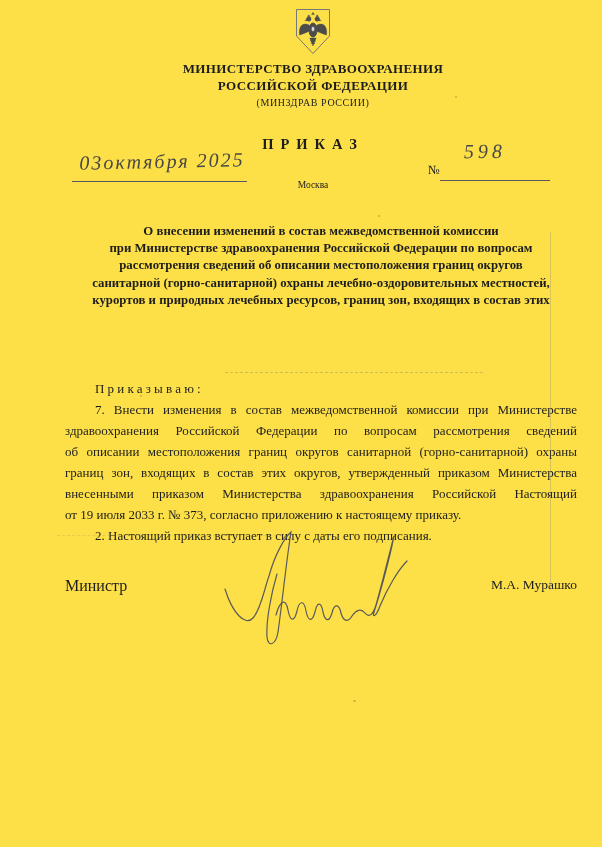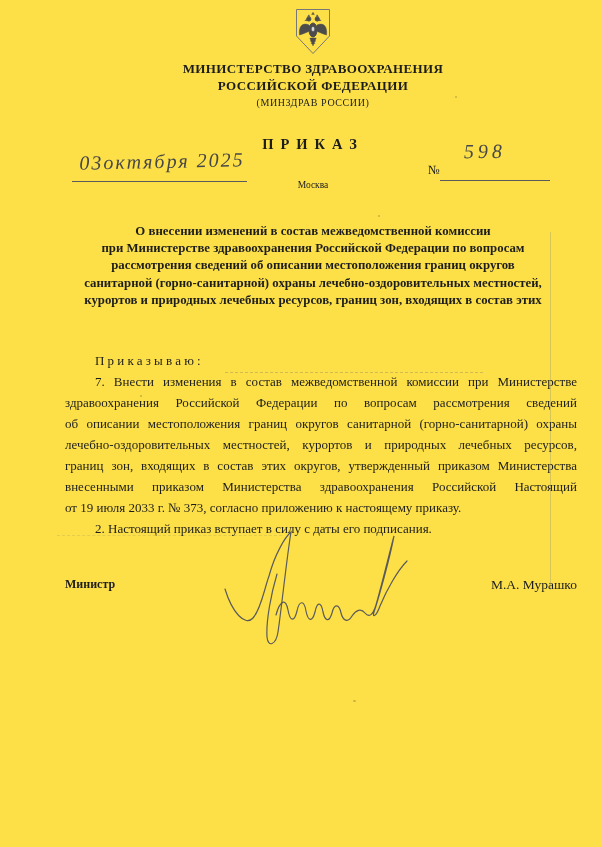--- a/index.html
+++ b/index.html
@@ -30,34 +30,34 @@
   .date-hand {
     position:absolute; left:76px; top:150px; width:172px; text-align:center;
     transform: rotate(-1.2deg);
   }
   .date-line { position:absolute; left:72px; top:181px; width:175px; border-top:1px solid #5a5a5a; }
   .num-label { position:absolute; left:428px; top:163px; font-size:12.5px; }
   .num-hand { position:absolute; left:449px; top:140px; letter-spacing:4px; transform: rotate(-1deg); margin-left: 15px; }
   .num-line { position:absolute; left:440px; top:180px; width:110px; border-top:1px solid #5a5a5a; }
   .city { position:absolute; left:12px; top:180px; width:602px; text-align:center; font-size:9.5px; }
   
-  .title { position:absolute; left:33px; top:223px; width:560px; }
+  .title { position:absolute; left:41px; top:223px; width:560px; }
   .title .tline {
     text-align:center; font-weight:bold; font-size:12.8px; line-height:17.2px;
     white-space:nowrap;
   }
   
-  .body-block { position:absolute; left:65px; top:350px; width:512px; font-size:13px; line-height:21px; }
+  .body-block { position:absolute; left:65px; top:378px; width:512px; font-size:13px; line-height:21px; }
   .intro { text-indent:30px; letter-spacing:3.2px; }
   .bline { text-align:justify; text-align-last:justify; }
   .bline.first { text-indent:30px; }
   .bline.last { text-align-last:left; }
   .para2 { text-indent:30px; }
   
-  .sig-role { position:absolute; left:65px; top:577px; font-size:12px;font-weight:bold; }
+  .sig-role { position:absolute; left:65px; top:577px; font-size:16px; }
   .sig-name { position:absolute; right:25px; top:577px; font-size:13.5px;font-family:Liberation Serif, serif; }
   .sig-svg { position:absolute; left:218px; top:524px; width:200px; height:140px; }
   
   .art-vline { position:absolute; left:550px; top:232px; width:1px; height:358px; background:rgba(125,125,125,0.28); }
   .art-dash1 { position:absolute; left:225px; top:372px; width:258px; border-top:1px dashed rgba(105,105,105,0.30); }
   .art-dash2 { position:absolute; left:57px; top:535px; width:225px; border-top:1px dashed rgba(115,115,115,0.18); }
   .speck { position:absolute; width:2px; height:2px; border-radius:50%; background:rgba(40,40,40,0.25); }
   .sp1 { left:378px; top:215px; }
   .sp2 { left:455px; top:96px; }
   .sp3 { left:353px; top:700px; width:3px; height:2px; }
@@ -108,21 +108,20 @@
     <div class="tline">рассмотрения сведений об описании местоположения границ округов</div>
     <div class="tline">санитарной (горно-санитарной) охраны лечебно-оздоровительных местностей,</div>
     <div class="tline">курортов и природных лечебных ресурсов, границ зон, входящих в состав этих</div>
   </div>
 
   <div class="body-block">
     <div class="intro">Приказываю:</div>
     <div class="bline first">7. Внести изменения в состав межведомственной комиссии при Министерстве</div>
     <div class="bline">здравоохранения Российской Федерации по вопросам рассмотрения сведений</div>
     <div class="bline">об описании местоположения границ округов санитарной (горно-санитарной) охраны</div>
-    <div class="bline">лечебно-оздоровительных местностей, курортов и природных лечебных ресурсов,</div>
     <div class="bline">границ зон, входящих в состав этих округов, утвержденный приказом Министерства</div>
     <div class="bline">внесенными приказом Министерства здравоохранения Российской Настоящий</div>
     <div class="bline last">от 19 июля 2033 г. № 373, согласно приложению к настоящему приказу.</div>
     <div class="para2">2. Настоящий приказ вступает в силу с даты его подписания.</div>
   </div>
 
   <div class="sig-role">Министр</div>
   <div class="sig-name">М.А. Мурашко</div>
 
   <svg class="sig-svg" viewBox="218 524 200 140">

